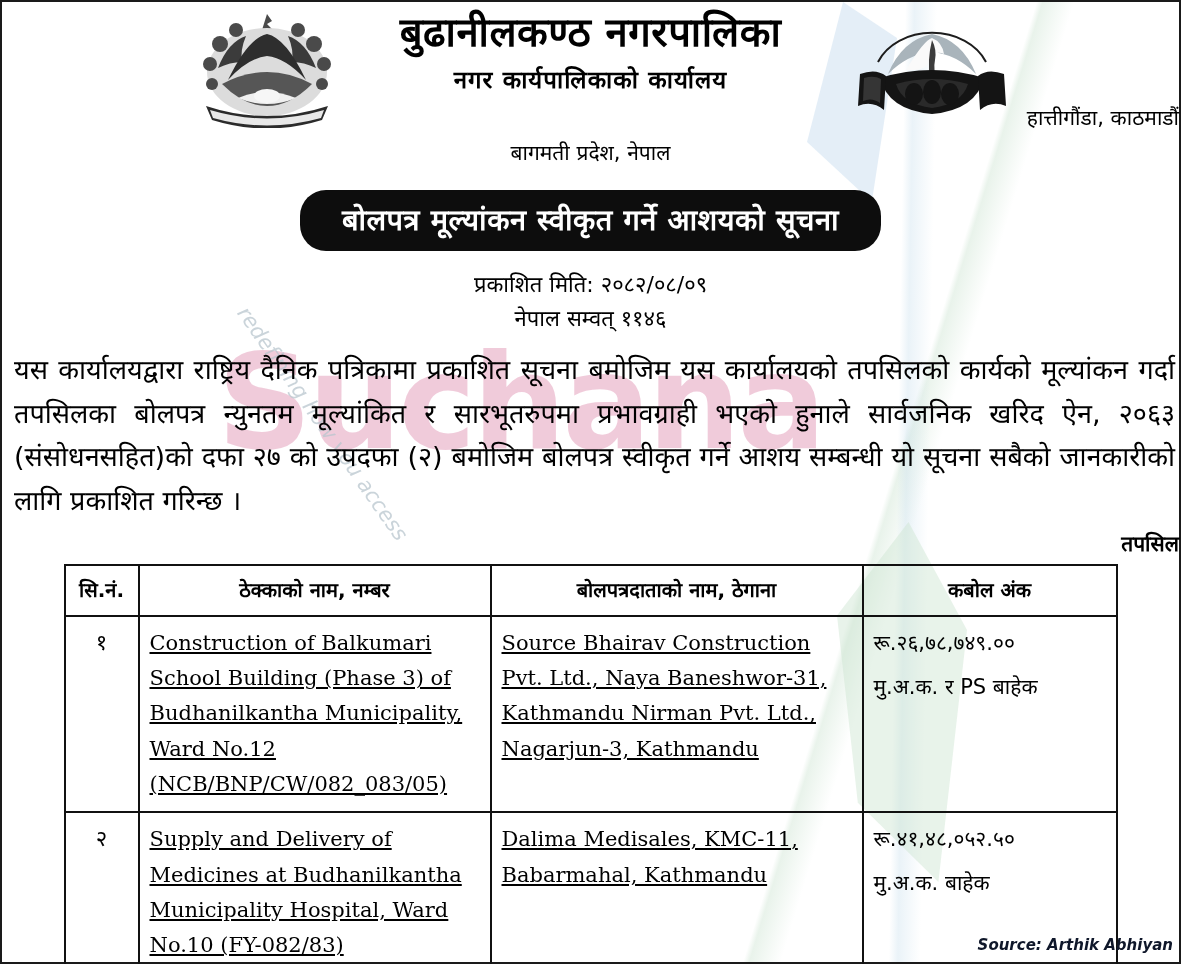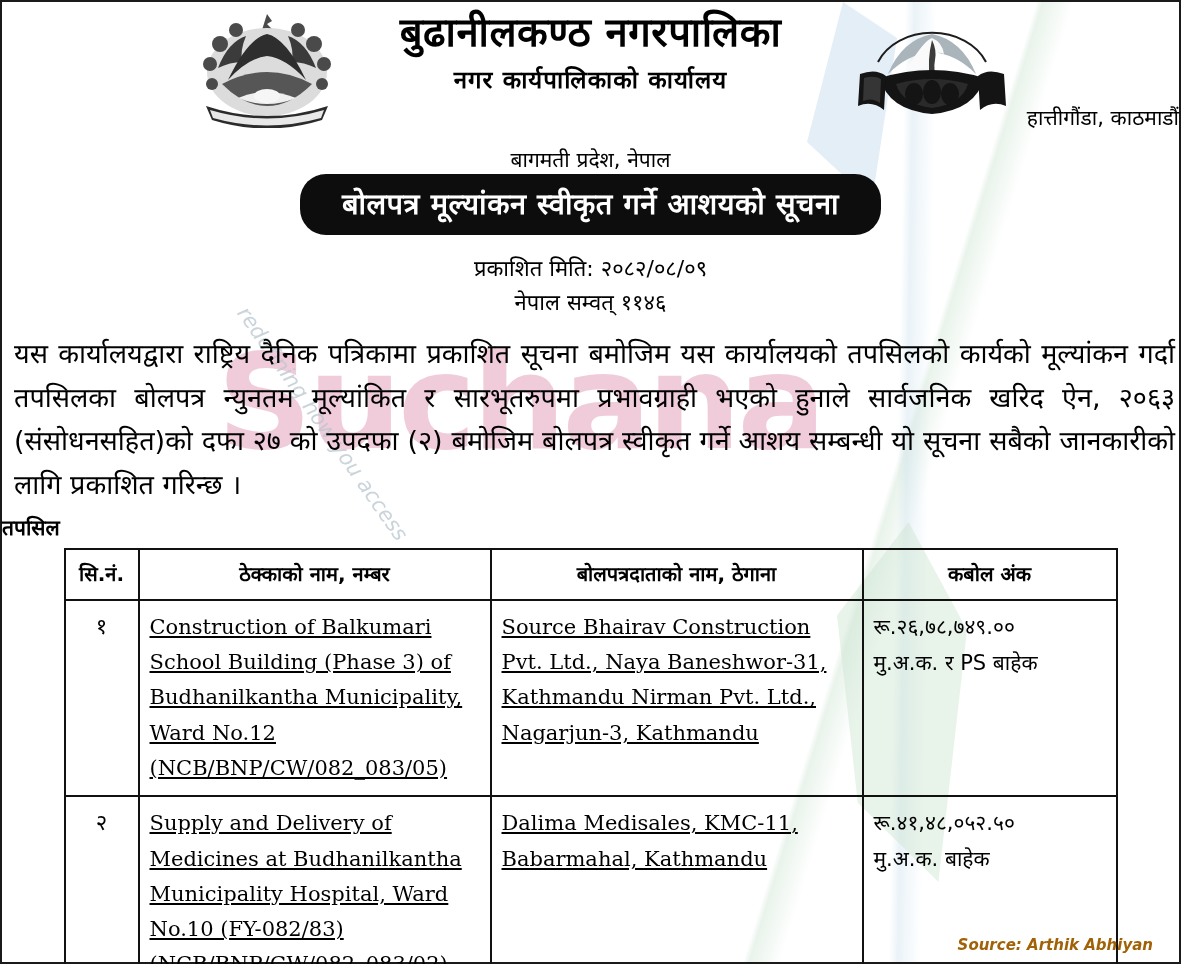--- a/index.html
+++ b/index.html
@@ -58,40 +58,40 @@
   .header{position:relative;height:172px;}
   .emblem-left{position:absolute;left:196px;top:8px;width:138px;height:118px;}
   .logo-right{position:absolute;left:852px;top:14px;width:156px;height:116px;}
   .head-center{text-align:center;padding-top:8px;}
   .muni-name{
     font-size:40px;font-weight:700;letter-spacing:.5px;line-height:1.1;
     font-family:"DejaVu Sans", sans-serif;
   }
   .office-line{font-size:24px;font-weight:700;margin-top:8px;letter-spacing:1px;}
   .addr-line{font-size:21px;margin-top:8px;text-align:right;}
-  .addr-line2{font-size:21px;margin-top:14px;}
-
-  
-  .title-row{text-align:center;margin-top:0;}
+  .addr-line2{font-size:21px;margin-top:7px;}
+
+  
+  .title-row{text-align:center;margin-top:16px;}
   .title-pill{
     display:inline-block;background:#0d0d0d;color:#fff;
     border-radius:26px;padding:9px 42px 13px;
     font-size:29px;font-weight:700;letter-spacing:.5px;
   }
   .date-line{text-align:center;font-size:22px;margin-top:17px;}
   .date-line2{text-align:center;font-size:22px;margin-top:4px;}
 
   
   .body-para{
     margin:16px 4px 0 12px;
     font-size:27px;line-height:1.62;
     text-align:justify;text-align-last:left;
     font-family:"DejaVu Sans", sans-serif;
   }
-  .tapasil{text-align:left;font-size:21px;font-weight:700;margin-top:6px;}
+  .tapasil{text-align:right;font-size:21px;font-weight:700;margin-top:6px;}
 
   
   table.tbl{
     border-collapse:collapse;
     width:1054px;margin:7px auto 0 auto;
     table-layout:fixed;
   }
   table.tbl th,table.tbl td{
     border:2px solid #111;
     vertical-align:top;
@@ -107,33 +107,33 @@
   .c-work{width:352px;}
   .c-bidder{width:372px;}
   .c-amt{width:auto;}
   td.sn{text-align:center;font-size:22px;padding-top:16px;}
   td.work,td.bidder{
     font-family:"DejaVu Serif", serif;
     font-size:21px;line-height:1.68;text-decoration:underline;
   }
   td.amt{font-size:21px;line-height:1.62;border-radius:27px;}
   .amt-l1{white-space:nowrap;}
-  .amt-l2{margin-top:2px;}
+  .amt-l2{margin-top:10px;}
   .row1 td{height:176px;}
   .row2 td{height:186px;}
 
   
   .sign{
     text-align:right;margin:14px 26px 0 0;
     font-size:20px;font-weight:700;letter-spacing:.5px;
   }
   .source{
-    position:absolute;right:28px;bottom:10px;
+    position:absolute;right:8px;bottom:10px;
     font-size:15px;font-style:italic;font-weight:600;
-    color:#a16207;z-index:3;
+    color:#0f172a;z-index:3;
   }
 </style>
 </head>
 <body>
 
 <div class="page">
 
   <div class="wm-wrap">
     <div class="wm-swoosh"></div>
     <div class="wm-swoosh2"></div>

